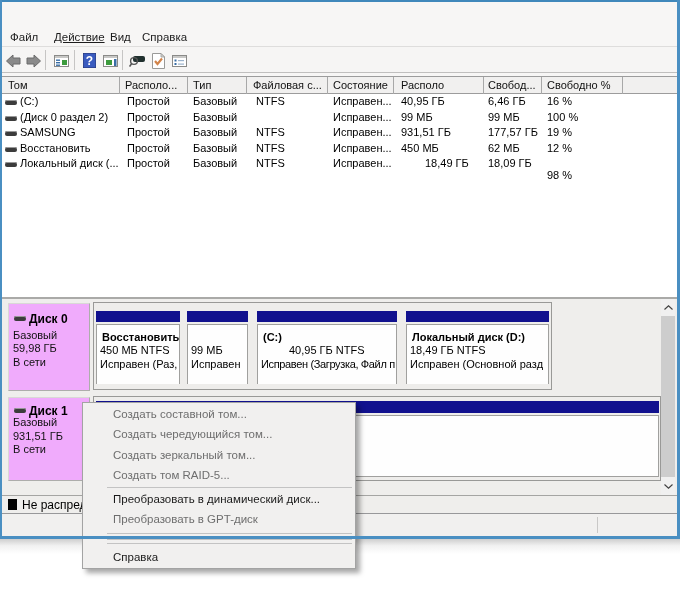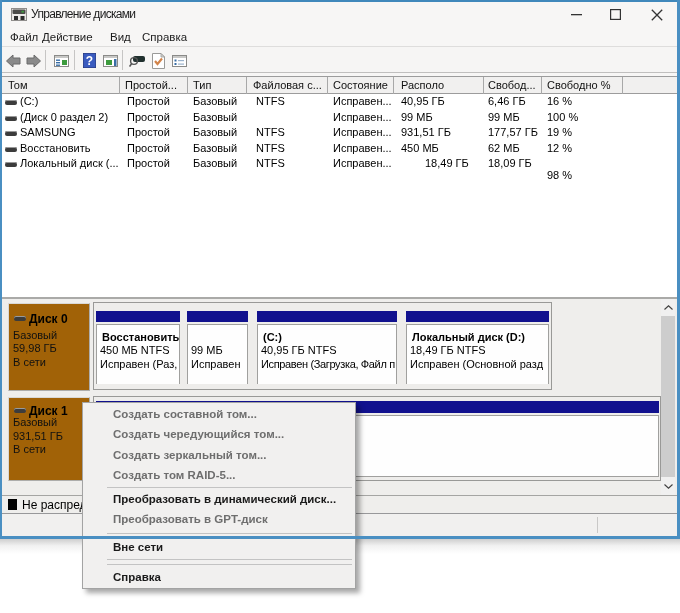--- a/index.html
+++ b/index.html
@@ -39,21 +39,21 @@
   .cell { position:absolute; top:0px; font-size:11px; color:#000; white-space:nowrap; }
   .vicon { position:absolute; left:5px; top:5px; width:12px; height:5px; background:#3c3c3c;
            border-radius:2px; box-shadow:inset 0 1px 0 #9a9a9a; }
 
   
   #split { position:absolute; left:0; top:297px; width:677px; height:2px; background:#aaaaa8; }
 
   
   #gpane { position:absolute; left:0; top:299px; width:677px; height:196px; background:#efeeec; }
 
-  .dpanel { position:absolute; left:8px; width:82px; background:#a16207;
+  .dpanel { position:absolute; left:8px; width:82px; background:#f0abfc;
             border:1px solid #adadab; border-top-color:#d9d8d6; border-left-color:#d9d8d6; }
   .dpanel .dname { position:absolute; left:20px; top:9px; font-weight:bold; font-size:12px; }
   .dpanel .dicon { position:absolute; left:5px; top:13px; width:12px; height:5px; background:#3c3c3c;
                    border-radius:2px; box-shadow:inset 0 1px 0 #9a9a9a; }
   .dpanel .dl { position:absolute; left:4px; font-size:11px; color:#111; white-space:nowrap; }
 
   .dcont { position:absolute; background:#eeedeb; border:1px solid #999997; }
   .part { position:absolute; overflow:hidden; }
   .pbar { position:absolute; left:0; top:0; width:100%; height:11px; background:#11118e; }
   .pbody { position:absolute; left:0; top:13px; width:100%; background:#fefefe; border:1px solid #a0a09e; }
@@ -72,53 +72,34 @@
 
   
   #stline { position:absolute; left:0; top:513px; width:677px; height:1px; background:#98989a; }
   #status { position:absolute; left:0; top:514px; width:677px; height:22px; background:#f1f0ef; }
   .stsep { position:absolute; top:3px; width:1px; height:16px; background:#c9c8c7; }
 
   
   #cmenu { position:absolute; left:82px; top:402px; width:274px;
            background:#f1f0ef; border:1px solid #a3a3a3; padding:1px 0;
            box-shadow:4px 4px 5px rgba(0,0,0,0.35); }
-  .mi { position:relative; height:20.3px; line-height:20.3px; padding-left:30px; font-size:11.5px; color:#1a1a1a; white-space:nowrap;font-weight:bold; }
+  .mi { position:relative; height:20.3px; line-height:20.3px; padding-left:30px; font-size:11.5px; color:#1a1a1a; white-space:nowrap; }
   .mi.dis { color:#6e6e6e; }
   .msep { position:relative; }
   .msep:after { content:""; position:absolute; left:24px; right:3px; top:45%; height:1px; background:#c3c3c3; }
   .s1 { height:4px; } .s2 { height:7px; } .s3 { height:4px; } .s4 { height:6px; }
 </style>
 </head>
 <body>
 <div id="page">
   <div id="winshadow"></div>
   <div id="win">
-    <div id="titlebar">
-      <svg class="abs" style="left:11px;top:8px" width="17" height="14" viewBox="0 0 17 14">
-        <rect x="0.5" y="0.5" width="15" height="12" fill="#eceae8" stroke="#8f8d8b"></rect>
-        <rect x="1.5" y="1.5" width="13" height="4.5" rx="1" fill="#4b4b49"></rect>
-        <rect x="10.5" y="2.8" width="2.4" height="1.8" fill="#3f9b3f"></rect>
-        <rect x="3" y="8" width="4" height="4" fill="#2e2e2e"></rect>
-        <rect x="9.5" y="8" width="4" height="4" fill="#2e2e2e"></rect>
-      </svg>
-      <div id="title-text">Управление дисками</div>
-      <svg class="abs" style="left:571px;top:14px" width="11" height="2" viewBox="0 0 11 2">
-          <rect x="0" y="0" width="11" height="1.3" fill="#333"></rect>
-        </svg>
-      <svg class="abs" style="left:610px;top:9px" width="11" height="11" viewBox="0 0 11 11">
-          <rect x="0.6" y="0.6" width="9.8" height="9.8" fill="none" stroke="#333" stroke-width="1.2"></rect>
-        </svg>
-      <svg class="abs" style="left:651px;top:9px" width="12" height="12" viewBox="0 0 12 12">
-          <path d="M0.8 0.8 L11.2 11.2 M11.2 0.8 L0.8 11.2" stroke="#333" stroke-width="1.3"></path>
-        </svg>
-    </div>
     <div id="menubar">
       <div class="mb" style="left:10px;">Файл</div>
-      <div class="mb" style="left:42px;">Действие</div>
+      <div class="mb" style="left:54px;text-decoration:underline;">Действие</div>
       <div class="mb" style="left:110px;">Вид</div>
       <div class="mb" style="left:142px;">Справка</div>
     </div>
     <div id="toolbar">
       <svg class="abs" style="left:6px;top:7px" width="35" height="14" viewBox="0 0 35 14">
         <path d="M7 1 L7 4 L14 4 L14 10 L7 10 L7 13 L0.5 7 Z" fill="#8a8a8a" stroke="#6a6a6a" stroke-width="1"></path>
         <path d="M28 1 L28 4 L21 4 L21 10 L28 10 L28 13 L34.5 7 Z" fill="#8a8a8a" stroke="#6a6a6a" stroke-width="1"></path>
       </svg>
       <div class="tsep" style="left:45px;"></div>
       <svg class="abs" style="left:54px;top:8px" width="15" height="12" viewBox="0 0 15 12">
@@ -156,21 +137,21 @@
         <rect x="1" y="1" width="13" height="2" fill="#c8c8c6"></rect>
         <rect x="2.5" y="4.5" width="2" height="2" fill="#3a6ea5"></rect>
         <rect x="6" y="5" width="6" height="1.2" fill="#9ab2cc"></rect>
         <rect x="2.5" y="8" width="2" height="2" fill="#3a6ea5"></rect>
         <rect x="6" y="8.5" width="6" height="1.2" fill="#9ab2cc"></rect>
       </svg>
     </div>
     <div id="lheader">
       <div class="hcell" style="left:8px;">Том</div>
       <div class="hsep" style="left:119px;"></div>
-      <div class="hcell" style="left:125px;">Простой...</div>
+      <div class="hcell" style="left:125px;">Располо...</div>
       <div class="hsep" style="left:187px;"></div>
       <div class="hcell" style="left:193px;">Тип</div>
       <div class="hsep" style="left:246px;"></div>
       <div class="hcell" style="left:253px;">Файловая с...</div>
       <div class="hsep" style="left:327px;"></div>
       <div class="hcell" style="left:333px;">Состояние</div>
       <div class="hsep" style="left:393px;"></div>
       <div class="hcell" style="left:401px;">Располо</div>
       <div class="hsep" style="left:483px;"></div>
       <div class="hcell" style="left:488px;">Свобод...</div>
@@ -255,21 +236,21 @@
       <div class="part" style="left:187px;top:12px;width:61px;height:73px;">
         <div class="pbar"></div>
         <div class="pbody" style="top:13px;height:61px;"></div>
         <div class="ptxt" style="top:33px;">99 МБ</div>
         <div class="ptxt" style="top:47px;">Исправен</div>
       </div>
       <div class="part" style="left:257px;top:12px;width:140px;height:73px;">
         <div class="pbar"></div>
         <div class="pbody" style="top:13px;height:61px;"></div>
         <div class="ptxt nm" style="top:20px;font-weight:bold;">(C:)</div>
-        <div class="ptxt" style="top:33px;">40,95 ГБ NTFS</div>
+        <div class="ptxt" style="top:33px;margin-left:28px;">40,95 ГБ NTFS</div>
         <div class="ptxt" style="top:47px;letter-spacing:-0.35px;">Исправен (Загрузка, Файл п</div>
       </div>
       <div class="part" style="left:406px;top:12px;width:143px;height:73px;">
         <div class="pbar"></div>
         <div class="pbody" style="top:13px;height:61px;"></div>
         <div class="ptxt nm" style="top:20px;font-weight:bold;">Локальный диск  (D:)</div>
         <div class="ptxt" style="top:33px;">18,49 ГБ NTFS</div>
         <div class="ptxt" style="top:47px;">Исправен (Основной разд</div>
       </div>
 
@@ -311,18 +292,17 @@
   </div>
   <div id="cmenu">
     <div class="mi dis">Создать составной том...</div>
     <div class="mi dis">Создать чередующийся том...</div>
     <div class="mi dis">Создать зеркальный том...</div>
     <div class="mi dis">Создать том RAID-5...</div>
     <div class="msep s1"></div>
     <div class="mi">Преобразовать в динамический диск...</div>
     <div class="mi dis">Преобразовать в GPT-диск</div>
     <div class="msep s2"></div>
-    <div class="mi">Вне сети</div>
     <div class="msep s3"></div>
     <div class="msep s4"></div>
     <div class="mi">Справка</div>
   </div>
 </div>
 
 </body></html>

